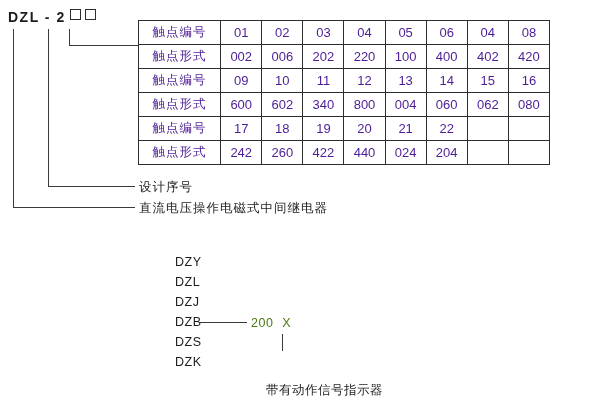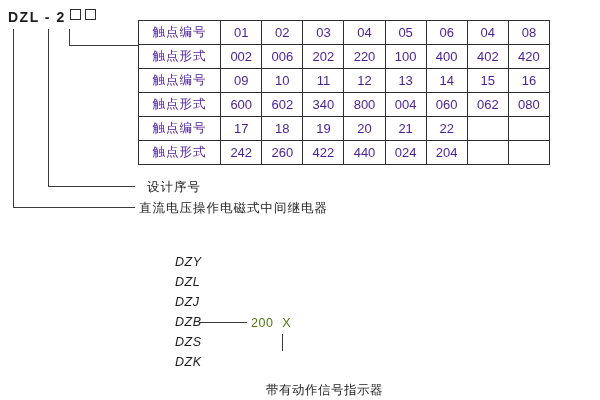--- a/index.html
+++ b/index.html
@@ -81,21 +81,20 @@
     position: absolute;
     left: 175px;
     top: 252px;
     font-size: 12.5px;
     letter-spacing: 0.5px;
     color: #1c1c1c;
   }
   .model-list .item {
     height: 20px;
     line-height: 20px;
-    font-style: italic;
   }
   .dzb-suffix {
     position: absolute;
     left: 251px;
     top: 316px;
     font-size: 12.5px;
     word-spacing: 5px;
     letter-spacing: 0.5px;
     color: #4d7c0f;
     white-space: pre;
@@ -206,21 +205,21 @@
         <td>422</td>
         <td>440</td>
         <td>024</td>
         <td>204</td>
         <td></td>
         <td></td>
       </tr>
     </tbody>
   </table>
 
-  <div class="callout-label" style="left:139px; top:179px;margin-left:8px;">设计序号</div>
+  <div class="callout-label" style="left:139px; top:179px;">设计序号</div>
   <div class="callout-label" style="left:139px; top:200px;">直流电压操作电磁式中间继电器</div>
 
   <div class="model-list">
     <div class="item">DZY</div>
     <div class="item">DZL</div>
     <div class="item">DZJ</div>
     <div class="item">DZB</div>
     <div class="item">DZS</div>
     <div class="item">DZK</div>
   </div>

